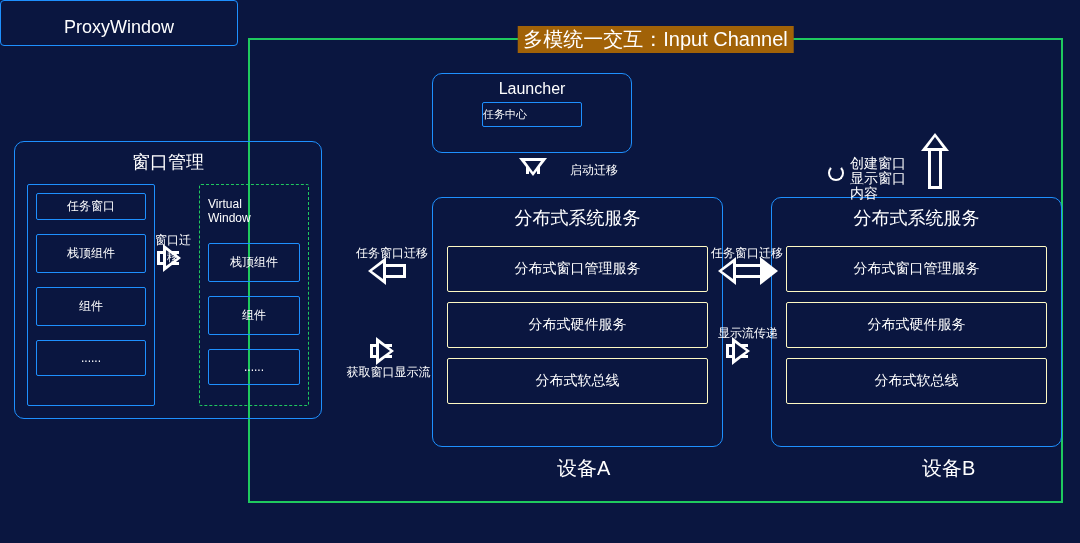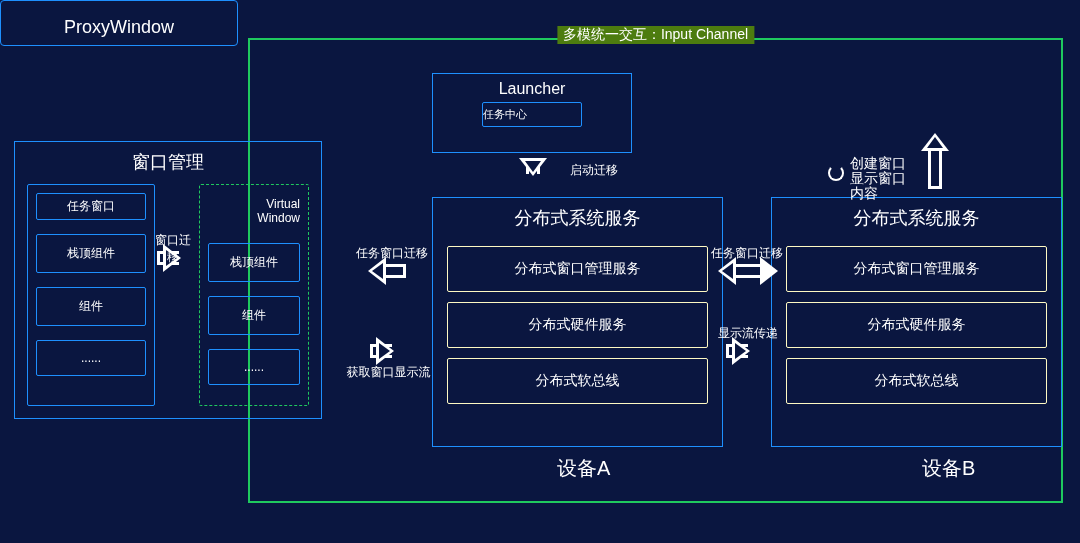--- a/index.html
+++ b/index.html
@@ -16,32 +16,32 @@
   position: absolute;
   left: 248px;
   top: 38px;
   width: 815px;
   height: 465px;
   border: 2px solid #1fc95e;
 }
 .title-top, .title-bottom {
   position: absolute;
   color: #fff;
-  font-size: 14px;
-  background: #4d7c0f;
+  font-size: 20px;
+  background: #a16207;
   padding: 0 6px;
   left: 50%;
   transform: translateX(-50%);
 }
 .title-top { top: -14px; }
 .title-bottom { bottom: -14px; }
 .panel {
   position: absolute;
   border: 1px solid #1e90ff;
-  border-radius: 0;
+  border-radius: 10px;
 }
 .panel-title {
   text-align: center;
   font-size: 18px;
   padding: 8px 0 6px;
 }
 .sub-box {
   border: 1px solid #1e90ff;
   border-radius: 2px;
   margin: 6px auto;
@@ -55,21 +55,21 @@
   left: 12px; top: 42px; width: 128px; height: 222px;
   border: 1px solid #1e90ff; border-radius: 2px;
 }
 .wm-left .hdr { border:1px solid #1e90ff; border-radius:2px; margin:8px 8px 12px; text-align:center; font-size:12px; padding:4px 0; }
 .wm-left .cell { border:1px solid #1e90ff; border-radius:2px; margin:14px 8px; text-align:center; font-size:12px; padding:10px 0; }
 .wm-right {
   position: absolute;
   right: 12px; top: 42px; width: 110px; height: 222px;
   border: 1px dashed #1fc95e; border-radius: 2px;
 }
-.wm-right .hdr { margin:8px 8px 12px; text-align:right; font-size:12px; padding:4px 0; }
+.wm-right .hdr { margin:8px 8px 12px; text-align:left; font-size:12px; padding:4px 0; }
 .wm-right .cell { border:1px solid #1e90ff; border-radius:2px; margin:14px 8px; text-align:center; font-size:12px; padding:10px 0; }
 .launcher { left: 432px; top: 73px; width: 200px; height: 80px; }
 .launcher .sub-box { width: 100px; font-size:11px; padding:4px 0; margin-top:2px;}
 .dssA { left: 432px; top: 197px; width: 291px; height: 250px; }
 .dssB { left: 771px; top: 197px; width: 291px; height: 250px; }
 .dss-row { border:1px solid #fef9c3; border-radius:2px; margin:10px 14px; text-align:center; font-size:14px; padding:13px 0; }
 .dev-label { position:absolute; font-size:20px; }
 .devA { left: 557px; top: 455px; }
 .devB { left: 922px; top: 455px; }
 .proxy { left: 824px; top: 73px; width: 238px; height: 46px; border:1px solid #1e90ff; border-radius:4px; text-align:center; font-size:18px; line-height:53px; }

